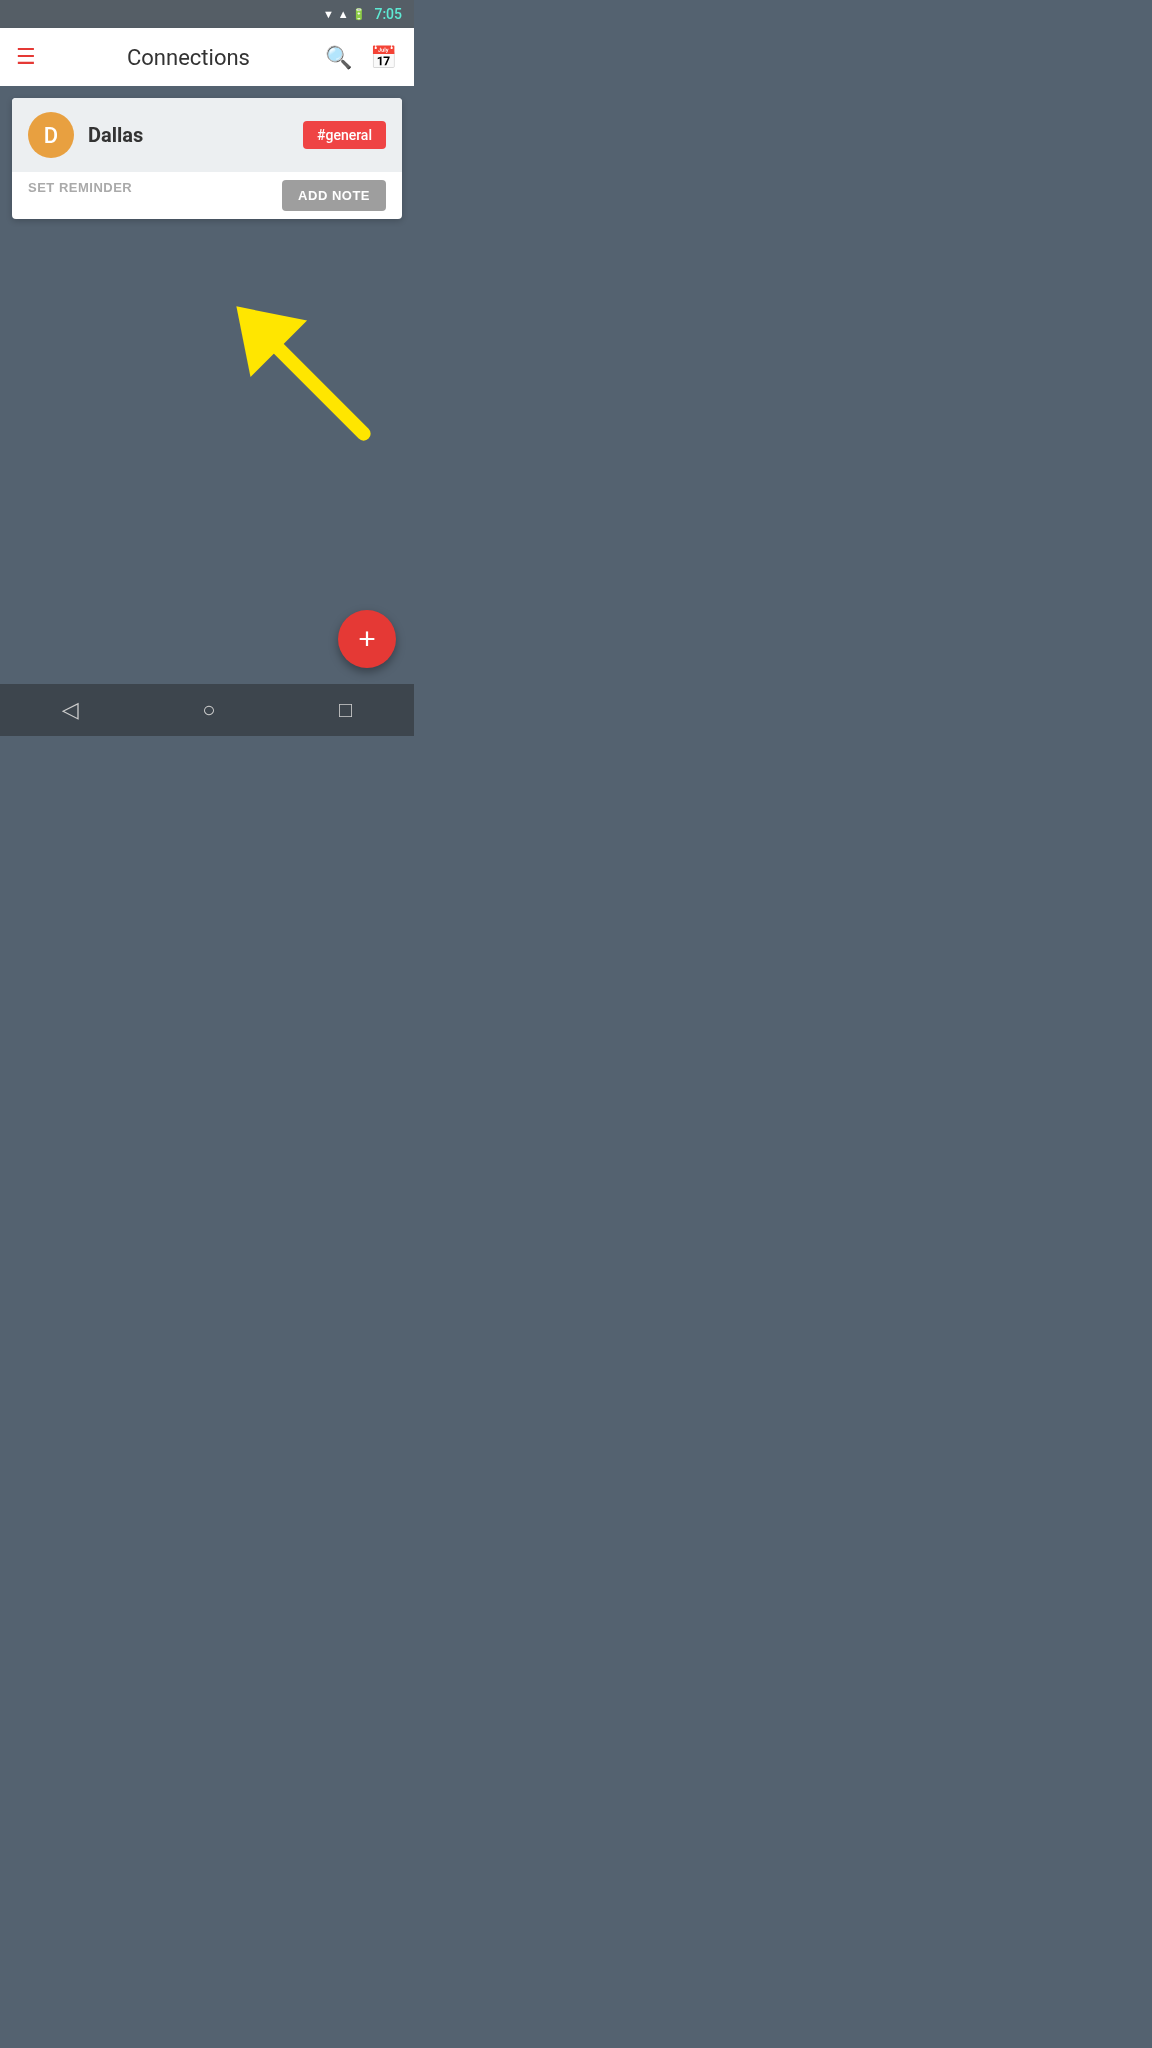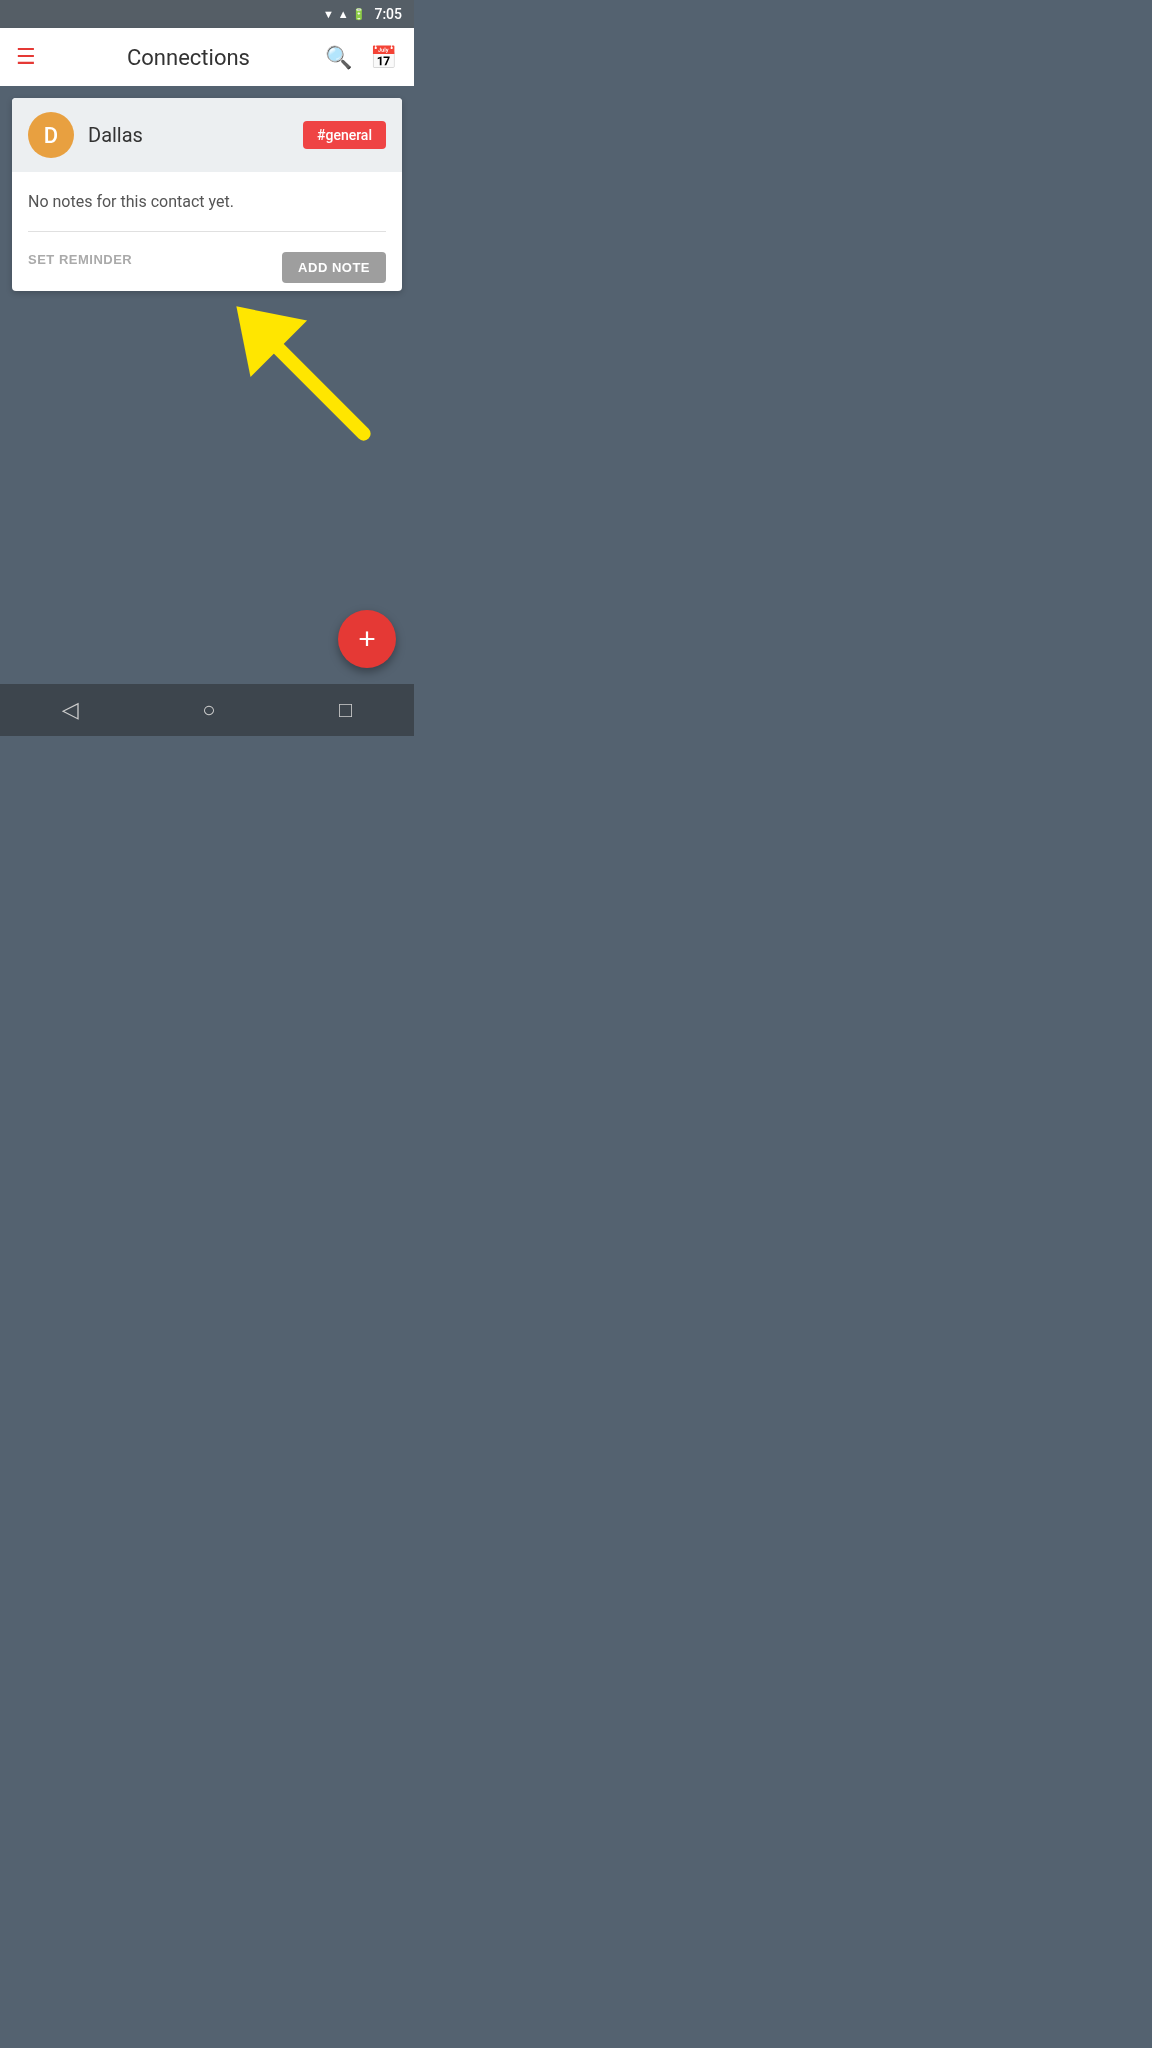--- a/index.html
+++ b/index.html
@@ -24,21 +24,21 @@
       gap: 6px;
     }
 
     .status-icons {
       display: flex;
       align-items: center;
       gap: 4px;
     }
 
     .status-time {
-      color: #ffffff;
+      color: #5eead4;
       font-size: 14px;
       font-weight: 500;
       margin-left: 4px;
     }
 
     .wifi-icon, .signal-icon, .battery-icon {
       color: white;
       font-size: 11px;
     }
 
@@ -114,21 +114,21 @@
       font-size: 22px;
       font-weight: 500;
       margin-right: 14px;
       flex-shrink: 0;
     }
 
     .contact-name {
       flex: 1;
       font-size: 20px;
       color: #333333;
-      font-weight: 400;
+      font-weight: 700;
     }
 
     .tag-badge {
       background: #ef4444;
       color: #ffffff;
       padding: 6px 14px;
       border-radius: 4px;
       font-size: 14px;
       font-weight: 500;
     }
@@ -262,24 +262,20 @@
   <div class="contact-card">
 
     <div class="card-header">
       <div class="avatar">
         <span>D</span>
       </div>
       <span class="contact-name">Dallas</span>
       <span class="tag-badge">#general</span>
     </div>
 
-    <div class="card-body">
-      <p class="no-notes-text">No notes for this contact yet.</p>
-      <hr class="card-divider">
-    </div>
 
     <div class="card-actions">
       <button class="set-reminder-btn">SET REMINDER</button>
       <button class="add-note-btn">ADD NOTE</button>
     </div>
 
   </div>
 </div>
 
 <div class="arrow-container">

